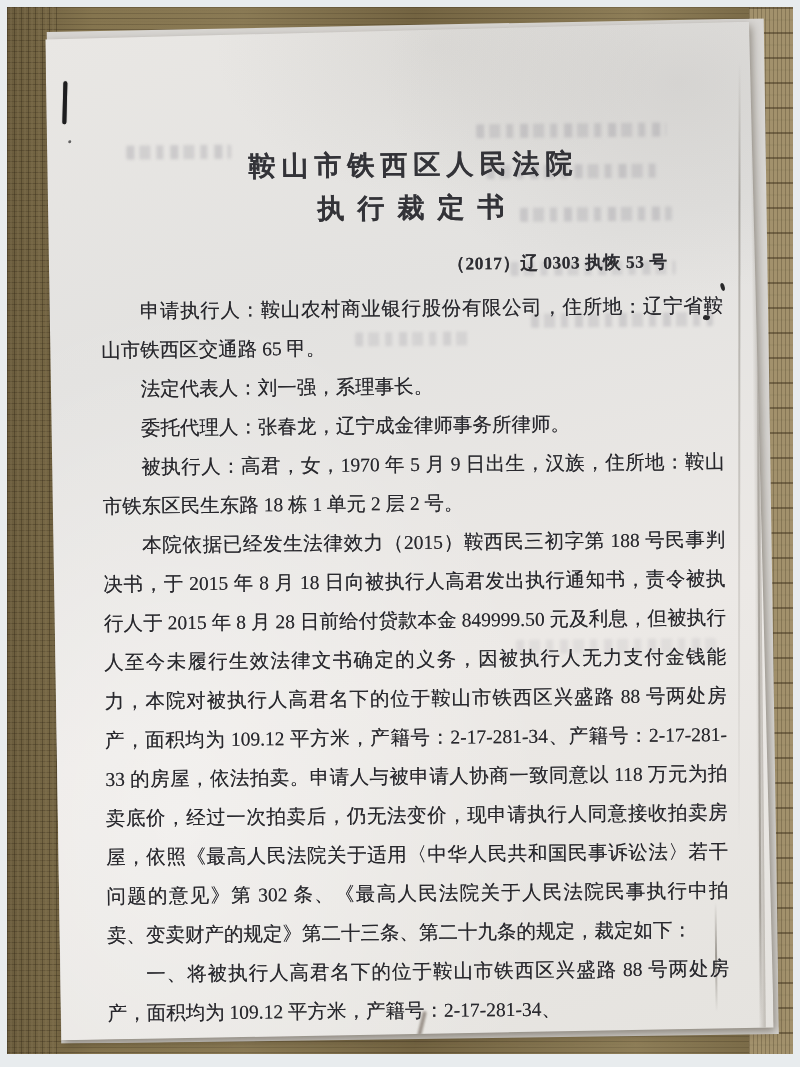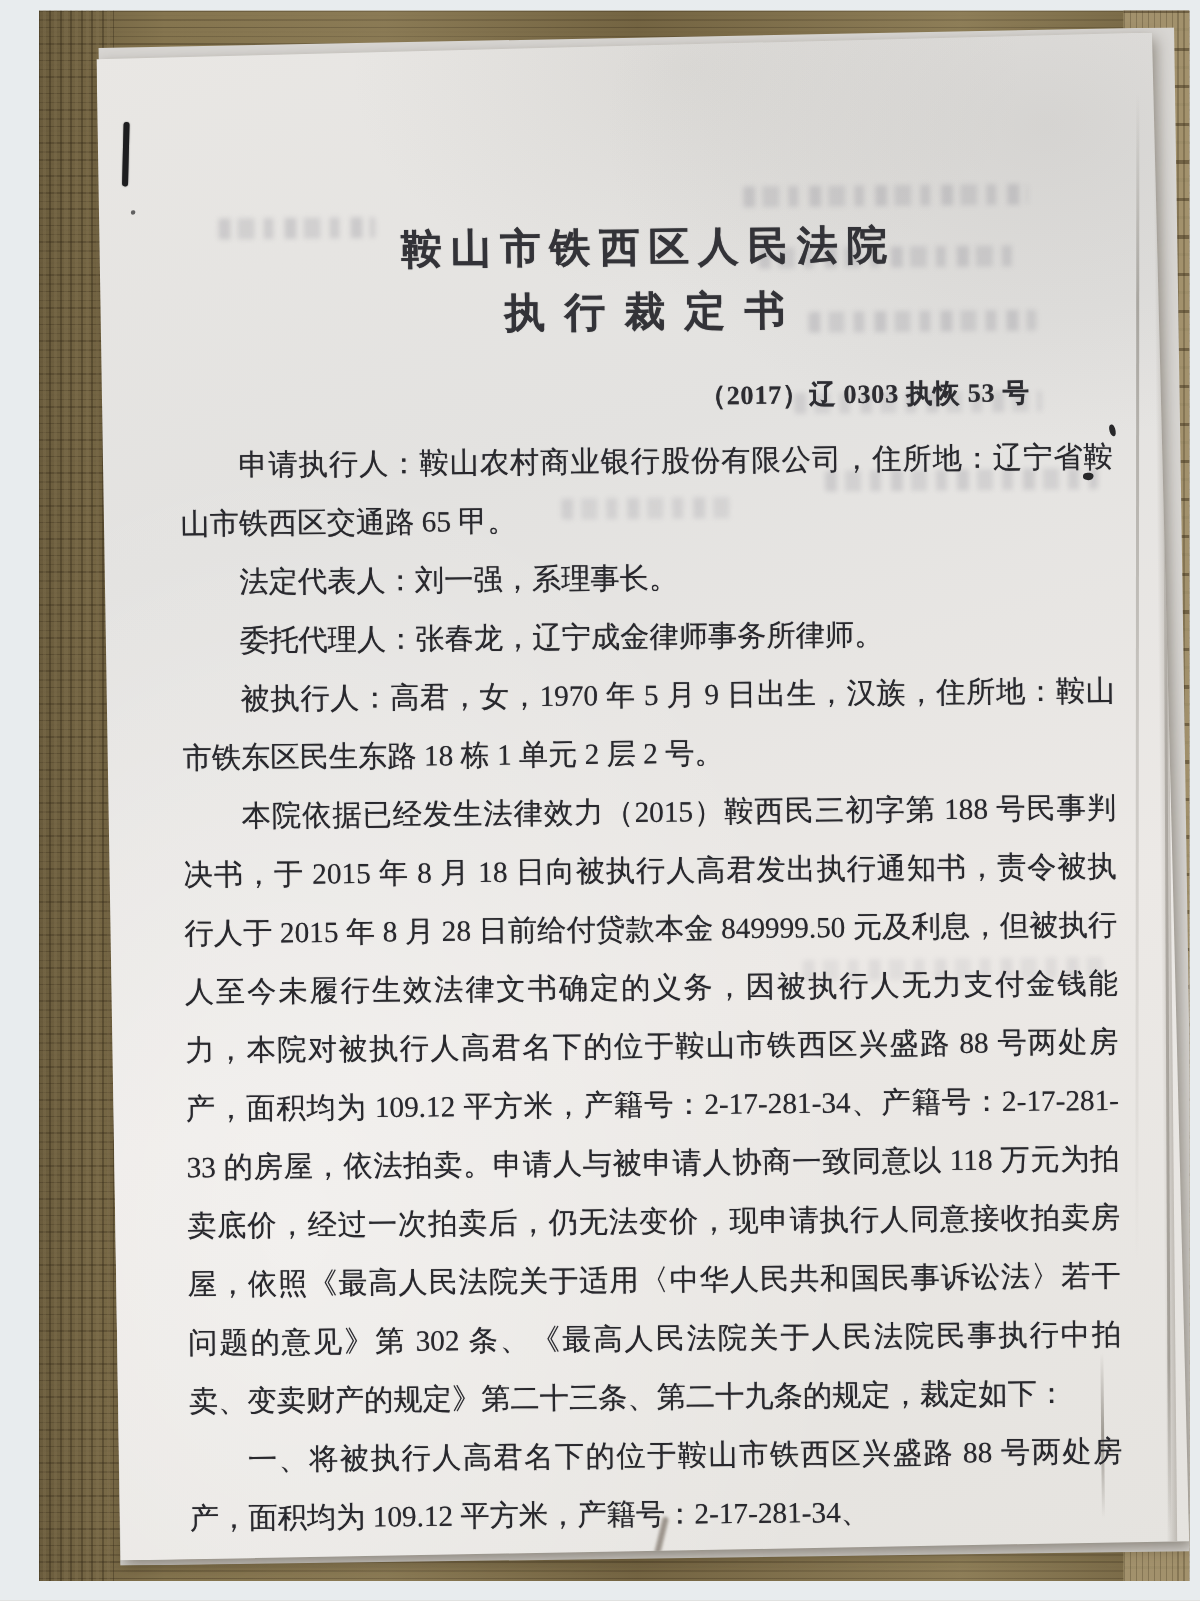--- a/index.html
+++ b/index.html
@@ -4,21 +4,21 @@
 <style>
   html,body{margin:0;padding:0;}
   body{
     width:800px;height:1067px;
     background:#e8ecee;
     font-family:"Liberation Serif", serif;
     overflow:hidden;
   }
   .stage{position:relative;width:800px;height:1067px;}
   
-  .photo{position:absolute;left:7px;top:7px;right:7px;bottom:13px;overflow:hidden;margin-left:19px;}
+  .photo{position:absolute;left:7px;top:7px;right:7px;bottom:13px;overflow:hidden;}
   .wood{
     position:absolute;inset:0;
     background-color:#85754f;
     background-image:
       linear-gradient(90deg, rgba(61,50,30,.38) 0%, rgba(0,0,0,0) 11%,
         rgba(152,136,100,.28) 30%, rgba(70,56,32,.28) 52%,
         rgba(162,146,108,.30) 80%, rgba(88,74,46,.38) 100%),
       repeating-linear-gradient(180deg,
         rgba(52,41,24,.34) 0 1px, rgba(0,0,0,0) 1px 3px,
         rgba(120,104,72,.22) 3px 4px, rgba(0,0,0,0) 4px 6px,

